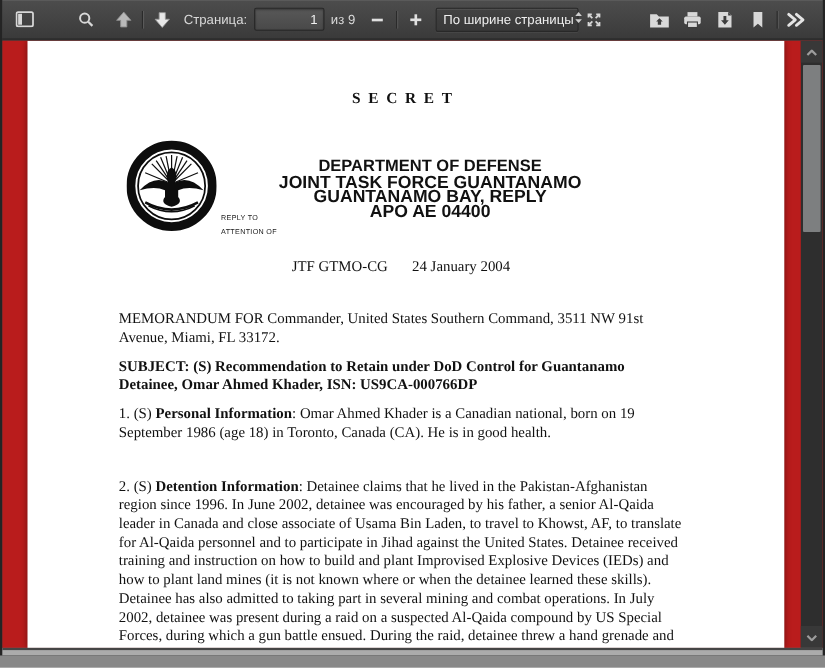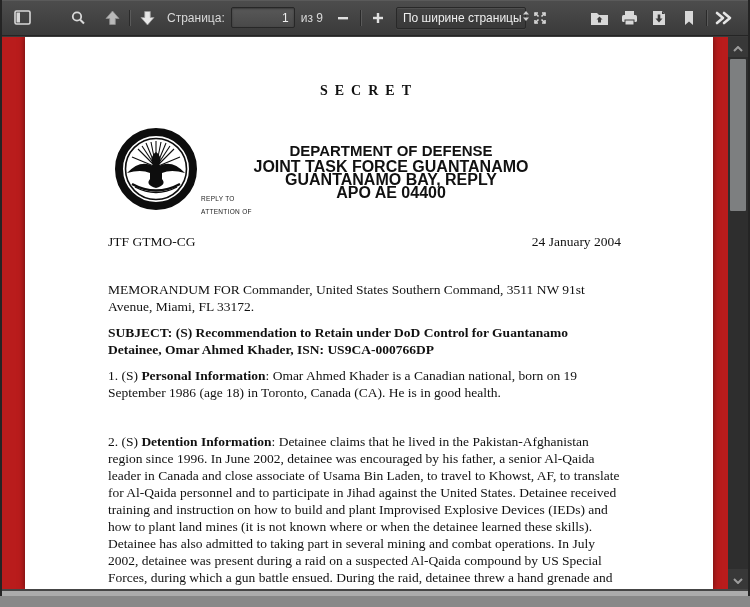--- a/index.html
+++ b/index.html
@@ -68,21 +68,21 @@
   .lh2{ font-size:16px; line-height:13px; }
   .replyto{
     position:absolute; left:176px; top:155px;
     font-family:"Liberation Sans", sans-serif; font-size:6.5px; line-height:13px;
     color:#222; letter-spacing:0.3px;
   }
   .doc-body{
     position:absolute; left:83px; top:196px; width:513px;
     font-size:13.5px; line-height:17px;
   }
-  .office-row{ display:flex; justify-content:space-between; margin-bottom:31px;gap:22px; }
+  .office-row{ display:flex; justify-content:center; margin-bottom:31px;gap:22px; }
   .memo{ margin-bottom:9px; }
   .subject{ margin-bottom:9px;font-weight:bold; }
   .para1{ margin-bottom:32px; }
   .bold{ font-weight:bold; }
   
   .scrollbar{
     position:absolute; top:0; right:0; width:20px; height:100%;
     background:#2e2e2e;
   }
   .scroll-btn{

